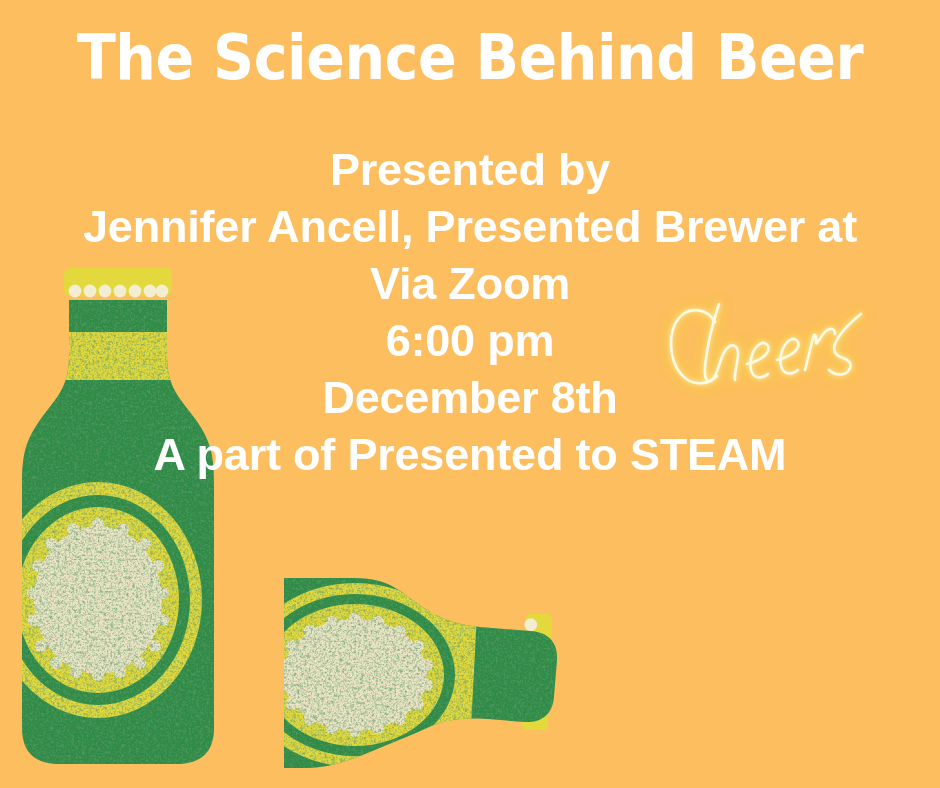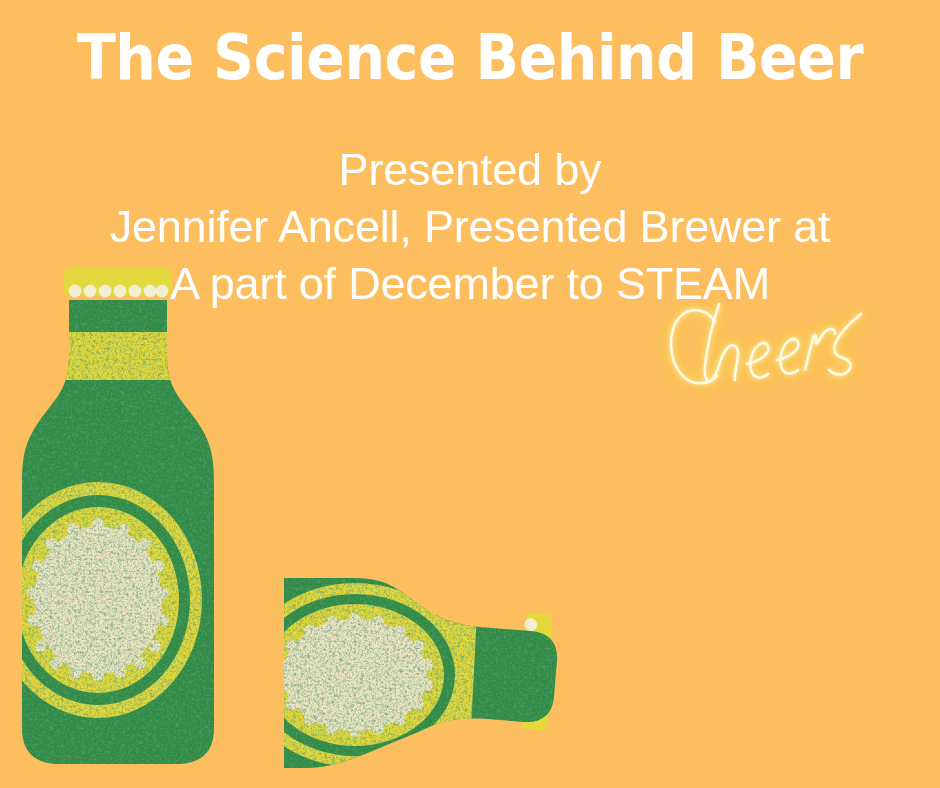--- a/index.html
+++ b/index.html
@@ -39,21 +39,21 @@
 
   
   #body-copy {
     position: absolute;
     left: 0;
     top: 141px;
     width: 940px;
     text-align: center;
     color: #ffffff;
     font-family: "Liberation Sans", sans-serif;
-    font-weight: normal;
+    font-weight: bold;
     font-size: 45px;
     line-height: 57px;
     letter-spacing: -0.2px;
     z-index: 5;
   }
   #body-copy .line {
     display: block;
     white-space: nowrap;
   }
 
@@ -277,16 +277,19 @@
         <path d="M206,26 C196,34 184,46 180,56 C177,64 182,68 188,70 C194,72 198,76 194,82 C190,88 180,88 174,82"></path>
       </g>
     </svg>
   </div>
 
   <div id="title">The Science Behind Beer</div>
 
   <div id="body-copy">
     <span class="line">Presented by</span>
     <span class="line">Jennifer Ancell, Presented Brewer at</span>
-    <span class="line">A part of December to STEAM</span>
+    <span class="line">Via Zoom</span>
+    <span class="line">6:00 pm</span>
+    <span class="line">December 8th</span>
+    <span class="line">A part of Presented to STEAM</span>
   </div>
 
 </div>
 
 </body></html>

